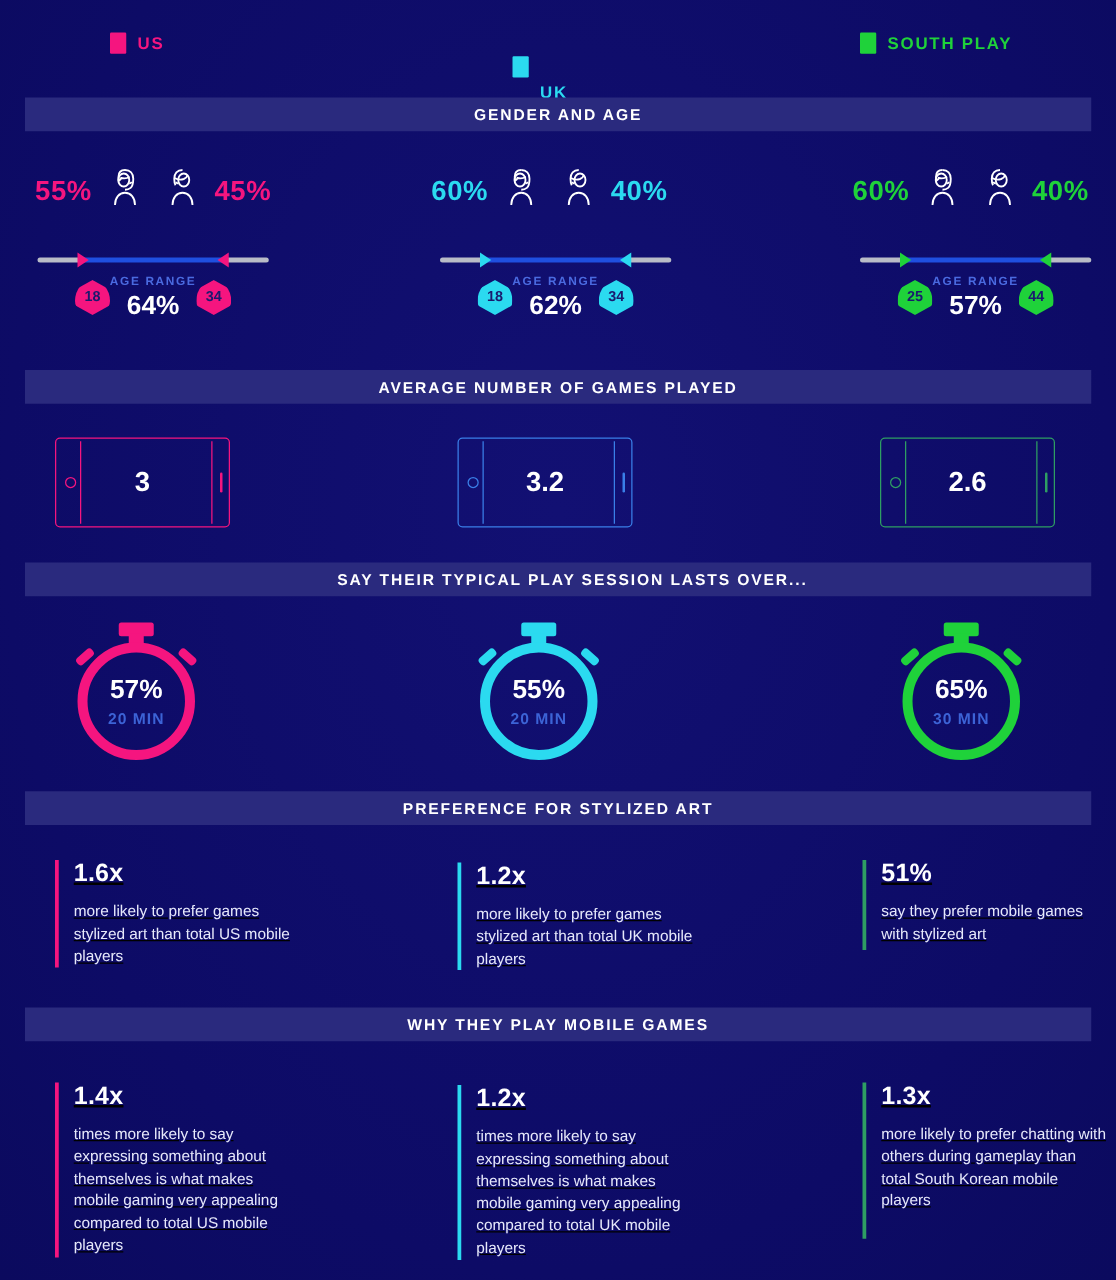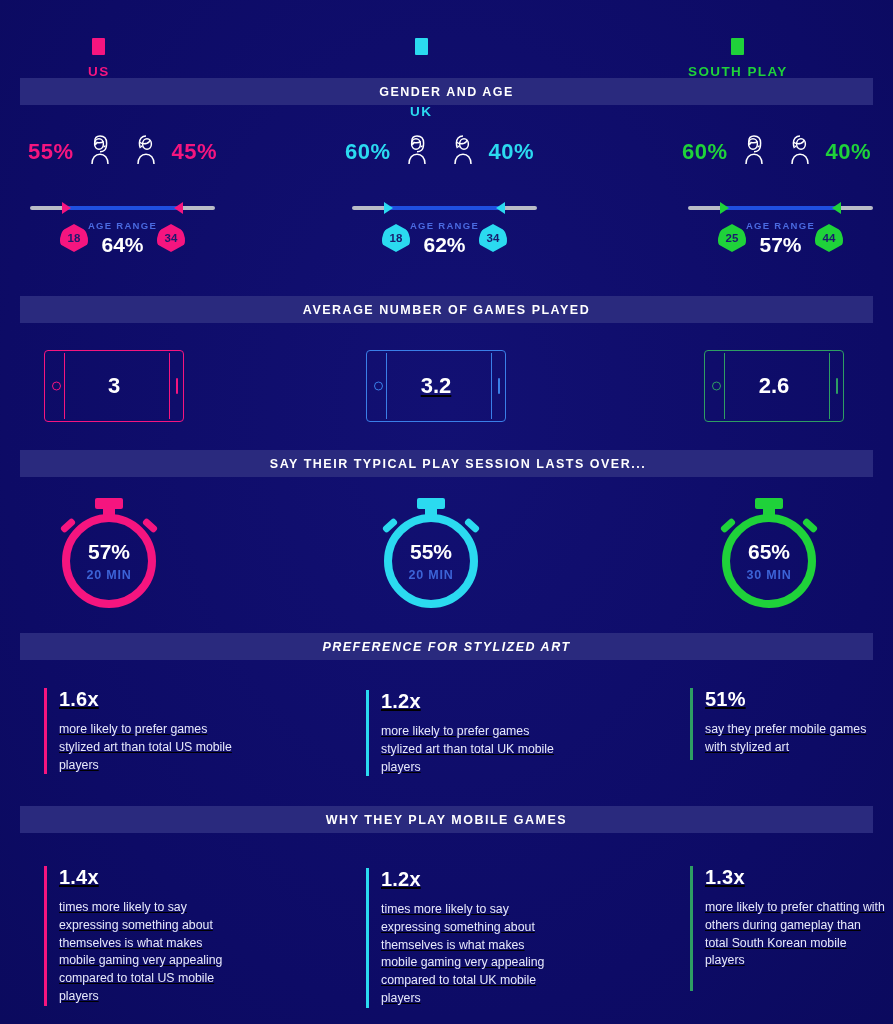--- a/index.html
+++ b/index.html
@@ -26,22 +26,21 @@
     width: 893px;
     height: 76px;
     display: flex;
     align-items: center;
   }
   .legend-item {
     position: absolute;
     display: flex;
     align-items: center;
     gap: 9px;
-    top: 38px;
-    flex-direction: column;
+    top: 26px;
   }
   .legend-swatch {
     width: 13px; height: 17px;
     border-radius: 1px;
     display: block;
   }
   .legend-label {
     font-size: 13.5px;
     font-weight: bold;
     letter-spacing: 1.4px;
@@ -435,21 +434,21 @@
   </div>
 
   <div class="phone" style="left:44px; border-color:#f5157f;">
     <span class="phone-cam" style="border-color:#f5157f;"></span>
     <span class="phone-divider-l" style="background:#f5157f;"></span>
     <span class="phone-divider-r" style="background:#f5157f;"></span>
     <span class="phone-speaker" style="background:#f5157f;"></span>
     <span class="phone-value">3</span>
   </div>
 
-  <div class="phone" style="left:366px; border-color:#3a7fe8;text-decoration:underline;">
+  <div class="phone" style="left:366px; border-color:#3a7fe8;">
     <span class="phone-cam" style="border-color:#3a7fe8;"></span>
     <span class="phone-divider-l" style="background:#3a7fe8;"></span>
     <span class="phone-divider-r" style="background:#3a7fe8;"></span>
     <span class="phone-speaker" style="background:#3a7fe8;"></span>
     <span class="phone-value">3.2</span>
   </div>
 
   <div class="phone" style="left:704px; border-color:#2e9e63;">
     <span class="phone-cam" style="border-color:#2e9e63;"></span>
     <span class="phone-divider-l" style="background:#2e9e63;"></span>
@@ -488,21 +487,21 @@
     <span class="watch-crown" style="background:#1fd23a;"></span>
     <span class="watch-stem" style="background:#1fd23a;"></span>
     <span class="watch-ear-l" style="background:#1fd23a;"></span>
     <span class="watch-ear-r" style="background:#1fd23a;"></span>
     <div class="watch-ring" style="border-color:#1fd23a;">
       <span class="watch-pct">65%</span>
       <span class="watch-min">30 MIN</span>
     </div>
   </div>
 
-  <div class="section-bar" style="top:633px;font-style:italic;">
+  <div class="section-bar" style="top:633px;">
     <span class="section-bar-label">PREFERENCE FOR STYLIZED ART</span>
   </div>
 
   <div class="stat" style="left:44px; top:688px; border-left-color:#f5157f; height:86px;">
     <span class="stat-value">1.6x</span>
     <span class="stat-desc">more likely to prefer games stylized art than total US mobile players</span>
   </div>
 
   <div class="stat" style="left:366px; top:690px; border-left-color:#2bdaf0; height:86px;">
     <span class="stat-value">1.2x</span>

